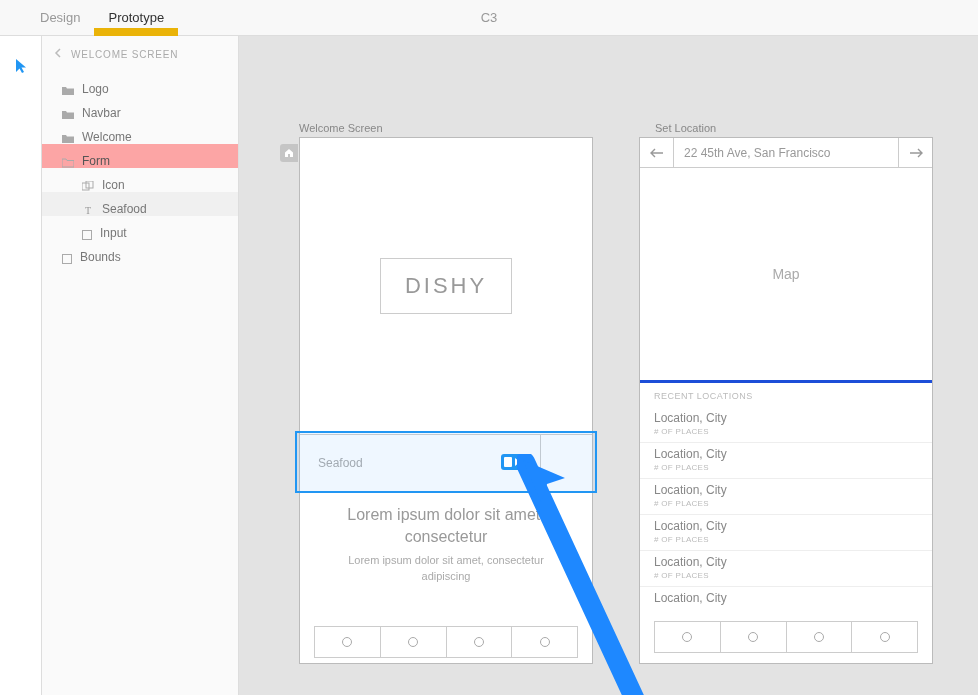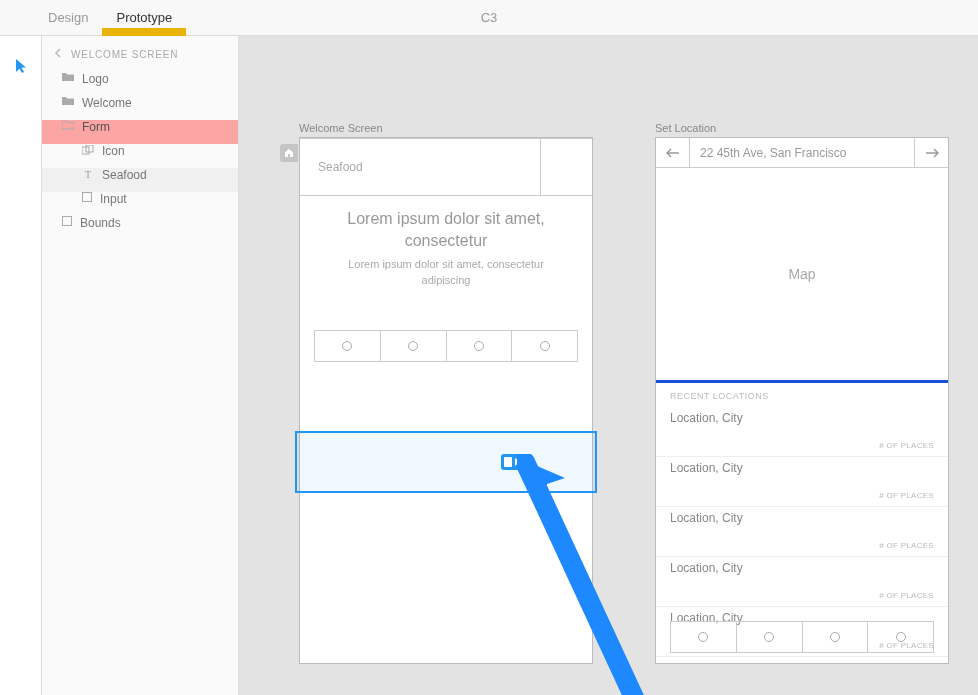--- a/index.html
+++ b/index.html
@@ -15,21 +15,21 @@
 
 
 .topbar {
   height: 36px;
   border-bottom: 1px solid #ddd;
   background: #f8f8f8;
   display: flex;
   align-items: center;
   position: relative;
 }
-.tabs { display: flex; padding-left: 34px; }
+.tabs { display: flex; padding-left: 26px; }
 .tab {
   padding: 0 14px;
   height: 36px;
   line-height: 36px;
   color: #999;
   font-size: 13px;
   cursor: pointer;
 }
 .tab.active {
   color: #333;
@@ -72,21 +72,21 @@
   align-items: center;
   padding: 0 12px;
   gap: 10px;
   color: #aaa;
   font-size: 10px;
   letter-spacing: 0.8px;
 }
 .layer-row {
   height: 24px;
   display: flex;
-  align-items: flex-start;
+  align-items: flex-end;
   gap: 8px;
   padding-left: 20px;
   color: #777;
   cursor: pointer;
 }
 .layer-row.indent { padding-left: 40px; }
 .layer-row.selected { background: #fca5a5; color: #555; }
 .layer-row.active { background: #f0f0f0; }
 .layer-ico {
   width: 12px; height: 12px;
@@ -247,21 +247,21 @@
 }
 .recent-hdr {
   font-size:9px;
   letter-spacing:0.5px;
   color:#bbb;
   padding: 8px 14px 6px;
 }
 .loc-item { padding: 4px 14px 6px; border-top:1px solid #eee; }
 .loc-item:first-of-type { border-top:none; }
 .loc-name { color:#888; font-size:12px; }
-.loc-sub { color:#bbb; font-size:8px; margin-top:16px; letter-spacing:0.3px;text-align:right; }
+.loc-sub { color:#bbb; font-size:8px; margin-top:2px; letter-spacing:0.3px; }
 
 </style>
 </head>
 <body>
 
 <div class="topbar">
   <div class="tabs">
     <div class="tab">Design</div>
     <div class="tab active">Prototype</div>
   </div>
@@ -295,20 +295,28 @@
             </svg>
           </span>
           <span>Logo</span>
         </div>
         <div class="layer-row">
           <span class="layer-ico folder-ico">
             <svg width="12" height="10" viewBox="0 0 12 10">
               <path d="M0 1 L4 1 L5 2.5 L12 2.5 L12 9 L0 9 Z" fill="#aaa"></path>
             </svg>
           </span>
+          <span>Navbar</span>
+        </div>
+        <div class="layer-row">
+          <span class="layer-ico folder-ico">
+            <svg width="12" height="10" viewBox="0 0 12 10">
+              <path d="M0 1 L4 1 L5 2.5 L12 2.5 L12 9 L0 9 Z" fill="#aaa"></path>
+            </svg>
+          </span>
           <span>Welcome</span>
         </div>
         <div class="layer-row selected">
           <span class="layer-ico folder-ico">
             <svg width="12" height="10" viewBox="0 0 12 10">
               <path d="M0 1 L4 1 L5 2.5 L12 2.5 L12 9 L0 9 Z" fill="none" stroke="#aaa"></path>
             </svg>
           </span>
           <span>Form</span>
         </div>
@@ -339,20 +347,23 @@
   <div class="canvas">
 
     <div class="home-badge" style="left:41px; top:108px;">
       <svg width="10" height="10" viewBox="0 0 10 10">
           <path d="M5 1 L9 4.5 L9 9 L6 9 L6 6 L4 6 L4 9 L1 9 L1 4.5 Z" fill="#fff"></path>
         </svg>
     </div>
 
     <div class="artboard-label" style="left:60px; top:86px;">Welcome Screen</div>
     <div class="artboard" style="left:60px; top:101px; width:294px; height:527px;">
+      <div style="height:296px; display:flex; align-items:center; justify-content:center;">
+        <div class="logo-box">DISHY</div>
+      </div>
       <div class="form-row">
         <div class="form-input">Seafood</div>
         <div class="form-submit"></div>
       </div>
       <div style="height:104px; display:flex; align-items:center;">
         <div class="welcome-text">
           <h3>Lorem ipsum dolor sit amet, consectetur</h3>
           <p>Lorem ipsum dolor sit amet, consectetur adipiscing</p>
         </div>
       </div>
@@ -383,21 +394,21 @@
 
     <svg class="conn-arrow" style="left:278px; top:418px;" width="150" height="260" viewBox="0 0 150 260">
       <path d="M8 8 L120 250" stroke="#1e88ff" stroke-width="20" stroke-linecap="round"></path>
     </svg>
 
     <svg class="cursor-tri" style="left:278px; top:418px;" width="60" height="60" viewBox="0 0 60 60">
       <path d="M6 6 L48 24 L30 30 L24 48 Z" fill="#1e88ff"></path>
     </svg>
 
     <div class="artboard-label" style="left:416px; top:86px;">Set Location</div>
-    <div class="artboard" style="left:416px; top:101px; width:294px; height:527px; overflow:hidden;">
+    <div class="artboard" style="left:400px; top:101px; width:294px; height:527px; overflow:hidden;">
       <div class="locbar">
         <div class="locbar-btn">
           <svg width="14" height="10" viewBox="0 0 14 10">
               <path d="M5 1 L1 5 L5 9 M1 5 L13 5" stroke="#999" stroke-width="1.4" fill="none"></path>
             </svg>
         </div>
         <div class="locbar-input">22 45th Ave, San Francisco</div>
         <div class="locbar-btn right">
           <svg width="14" height="10" viewBox="0 0 14 10">
               <path d="M9 1 L13 5 L9 9 M13 5 L1 5" stroke="#999" stroke-width="1.4" fill="none"></path>

